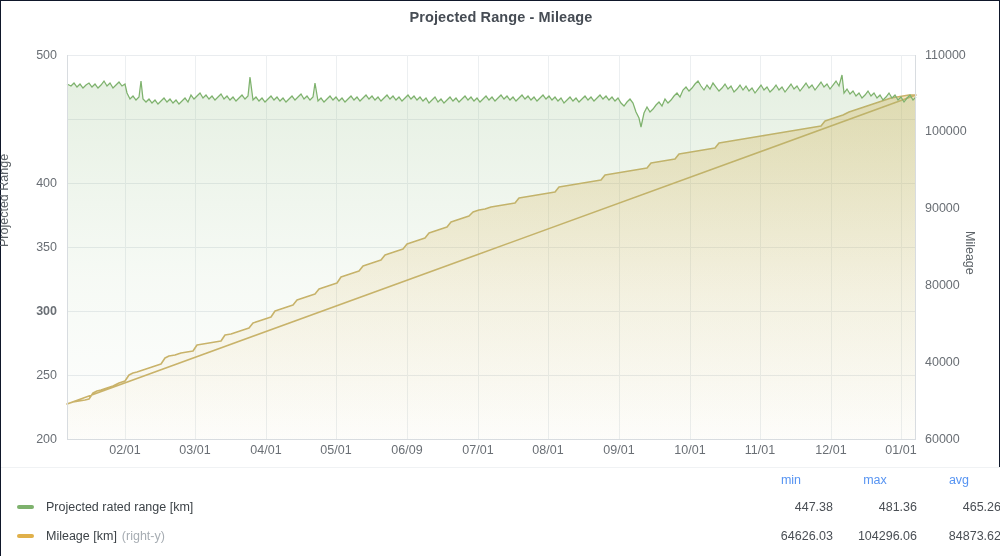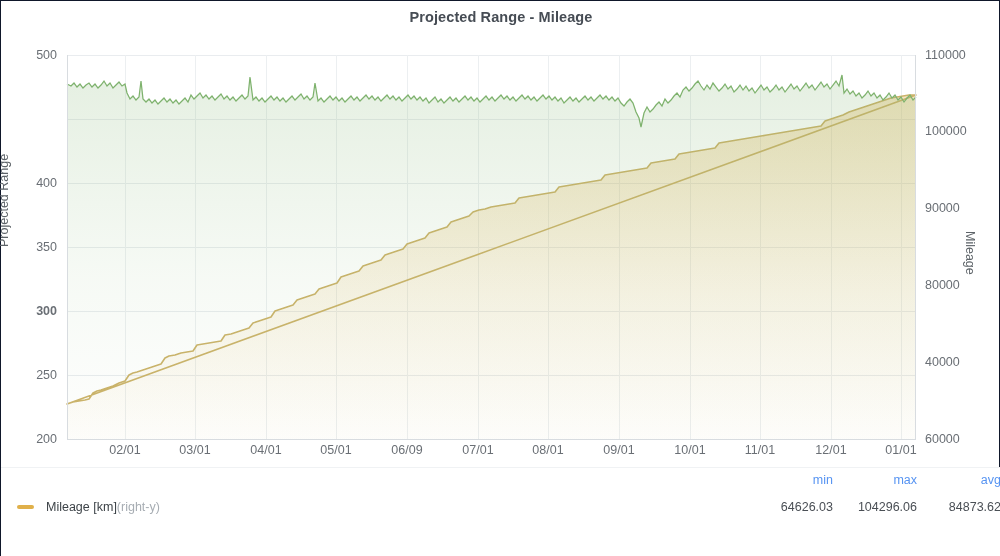--- a/index.html
+++ b/index.html
@@ -80,21 +80,21 @@
     width:100%;border-collapse:collapse;
     table-layout:fixed;
   }
   .legend-table th,.legend-table td{
     font-size:12.5px;
     padding:0;
     font-weight:normal;
   }
   .legend-table th{
     color:#5794f2;
-    text-align:right;
+    text-align:center;
     height:24px;
     vertical-align:middle;
     font-weight:normal;
   }
   .legend-table td.val{
     color:#4a4f55;
     text-align:right;
     height:29px;
     vertical-align:middle;
   }
@@ -105,21 +105,21 @@
     white-space:nowrap;
   }
   .swatch{
     display:inline-block;
     width:17px;height:4px;
     border-radius:2px;
     vertical-align:middle;
     margin-right:12px;
   }
   .sname{color:#3d4348;font-size:12.5px;vertical-align:middle;}
-  .saxis{color:#a7adb3;font-size:12.5px;vertical-align:middle;}
+  .saxis{color:#a7adb3;font-size:12.5px;vertical-align:middle;margin-left:5px;}
   .col-sp{width:auto;}
   .col-n{width:84px;}
   .pad-r{padding-right:24px;}
 </style>
 </head>
 <body>
 
 <div class="panel">
 
   <div class="panel-title">Projected Range - Mileage</div>
@@ -304,20 +304,28 @@
         <tr>
           <th class="col-sp"></th>
           <th class="col-n">min</th>
           <th class="col-n">max</th>
           <th class="col-n pad-r">avg</th>
         </tr>
       </thead>
       <tbody>
         <tr>
           <td class="namecell">
+            <span class="swatch" style="background:#7eb26d;"></span><span class="sname">Projected rated range [km]</span><span class="saxis"></span>
+          </td>
+          <td class="val">447.38</td>
+          <td class="val">481.36</td>
+          <td class="val pad-r">465.26</td>
+        </tr>
+        <tr>
+          <td class="namecell">
             <span class="swatch" style="background:#e0b04a;"></span><span class="sname">Mileage [km]</span><span class="saxis">(right-y)</span>
           </td>
           <td class="val">64626.03</td>
           <td class="val">104296.06</td>
           <td class="val pad-r">84873.62</td>
         </tr>
       </tbody>
     </table>
   </div>
 

